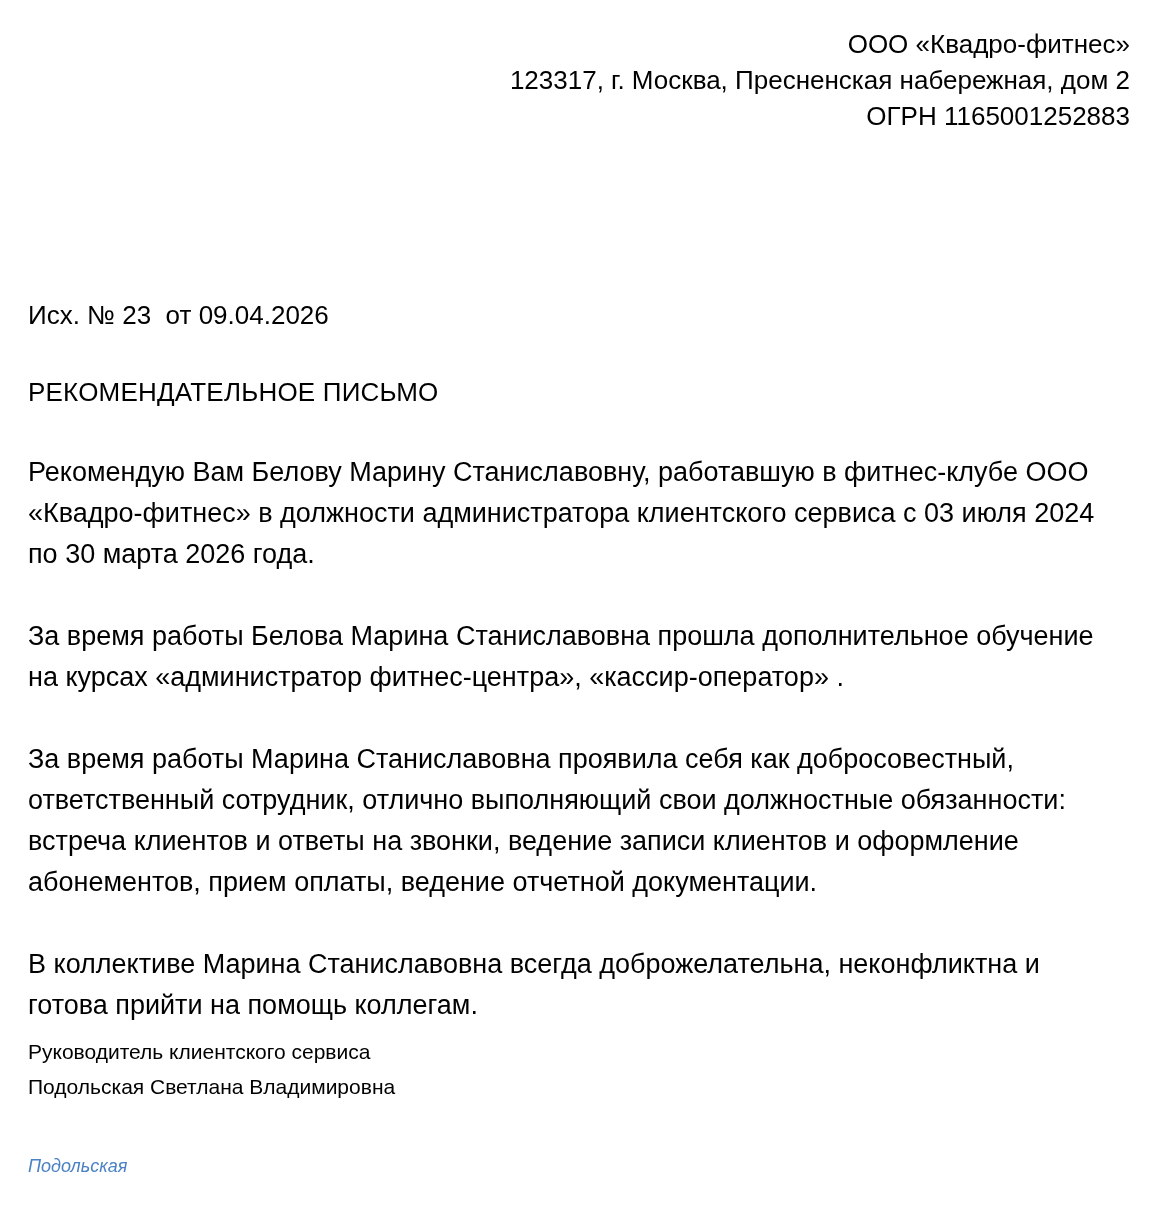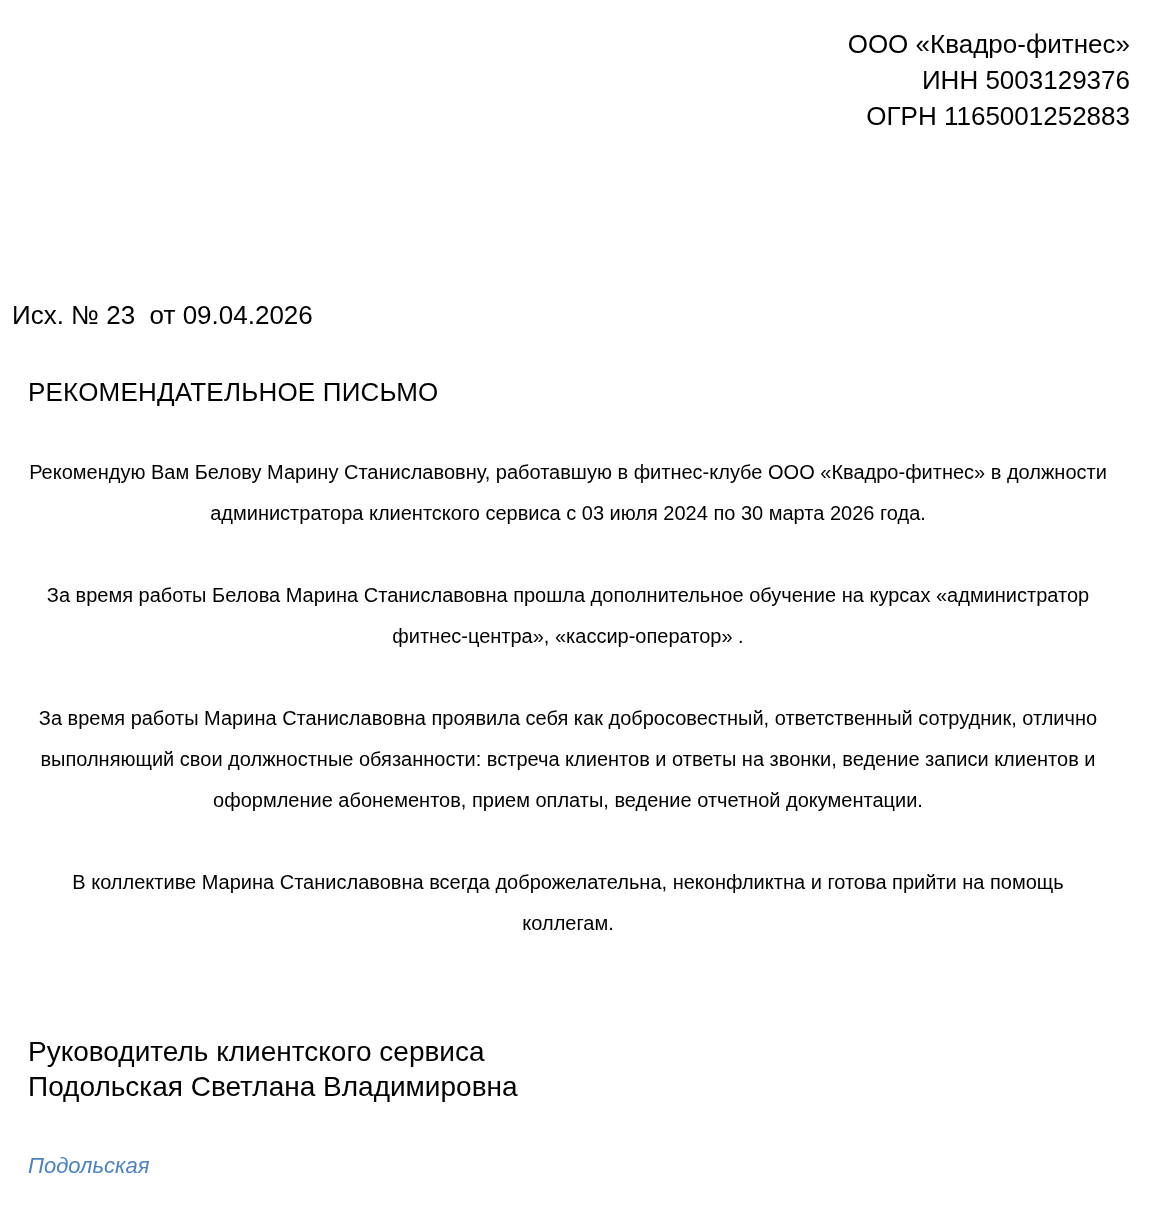--- a/index.html
+++ b/index.html
@@ -37,21 +37,21 @@
     line-height: 36px;
     white-space: nowrap;
   }
   .letterhead .lh-line {
     display: block;
   }
 
   
   .ref-line {
     position: absolute;
-    left: 12px;
+    left: 28px;
     top: 298px;
     font-size: 26px;
     line-height: 34px;
     white-space: pre;
   }
 
   
   .doc-title {
     position: absolute;
     left: 28px;
@@ -61,64 +61,64 @@
     line-height: 34px;
     letter-spacing: 0.2px;
   }
 
   
   .body-block {
     position: absolute;
     left: 28px;
     top: 452px;
     width: 1080px;
-    font-size: 20px;
+    font-size: 27px;
     line-height: 41px;
-    text-align: center;
+    text-align: left;
   }
   .body-block p {
     margin: 0 0 41px 0;
   }
   .body-block p:last-child {
     margin-bottom: 16px;
   }
 
   
   .signature-block {
     position: absolute;
     left: 28px;
     top: 1034px;
     width: 800px;
-    font-size: 28px;
+    font-size: 21px;
     line-height: 35px;
   }
   .signature-block .sig-line {
     display: block;
     white-space: nowrap;
   }
 
   .signature-mark {
     position: absolute;
     left: 28px;
     top: 1149px;
-    font-size: 22px;
+    font-size: 18px;
     line-height: 34px;
     font-style: italic;
     color: #4a82c4;
     white-space: nowrap;
   }
 </style>
 </head>
 <body>
 
 <div class="page">
 
   <div class="letterhead">
     <span class="lh-line">ООО «Квадро-фитнес»</span>
-    <span class="lh-line">ИНН 5003129376</span>
+    <span class="lh-line">123317, г. Москва, Пресненская набережная, дом 2</span>
     <span class="lh-line">ОГРН 1165001252883</span>
   </div>
 
   <div class="ref-line">Исх. № 23  от 09.04.2026</div>
 
   <div class="doc-title">РЕКОМЕНДАТЕЛЬНОЕ ПИСЬМО</div>
 
   <div class="body-block">
     <p>Рекомендую Вам Белову Марину Станиславовну, работавшую в фитнес-клубе ООО «Квадро-фитнес» в должности администратора клиентского сервиса с 03 июля 2024 по 30 марта 2026 года.</p>
     <p>За время работы Белова Марина Станиславовна прошла дополнительное обучение на курсах «администратор фитнес-центра», «кассир-оператор» .</p>

